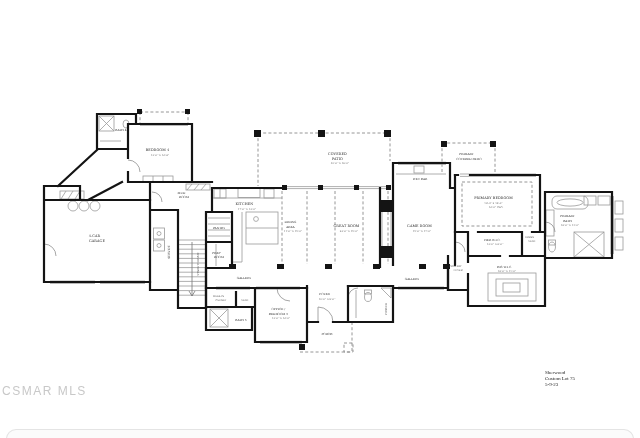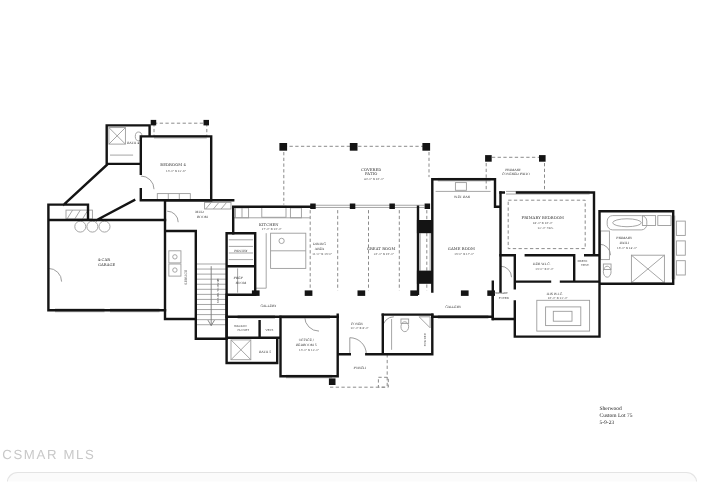--- a/index.html
+++ b/index.html
@@ -1,19 +1,19 @@
 <!DOCTYPE html>
 <html><head>
 <meta charset="utf-8">
 <style>
   html,body{margin:0;padding:0;background:#ffffff;}
   .sheet{position:relative;width:640px;height:438px;background:#ffffff;overflow:hidden;
          font-family:"Liberation Serif", serif;}
   .plan-svg{position:absolute;left:0;top:0;}
-  .watermark{position:absolute;left:2px;top:406px;font-family:"Liberation Sans",sans-serif;
+  .watermark{position:absolute;left:2px;top:384px;font-family:"Liberation Sans",sans-serif;
              font-size:12px;letter-spacing:1.5px;color:#c8c8c8;}
   .title-block{position:absolute;left:545px;top:370px;font-family:"Liberation Serif",serif;
                font-size:5px;line-height:6.2px;color:#222;}
   .bottom-panel{position:absolute;left:6px;right:6px;top:429px;height:12px;background:#fbfbfb;
                 border:1px solid #e4e4e4;border-bottom:none;border-radius:10px 10px 0 0;}
   text{font-family:"DejaVu Serif","Liberation Serif",serif;fill:#2e2e2e;}
   .rn{font-size:3.4px;letter-spacing:.1px;}
   .rn-sm{font-size:2.9px;}
   .dm{font-size:2.5px;fill:#4a4a4a;}
 </style>

